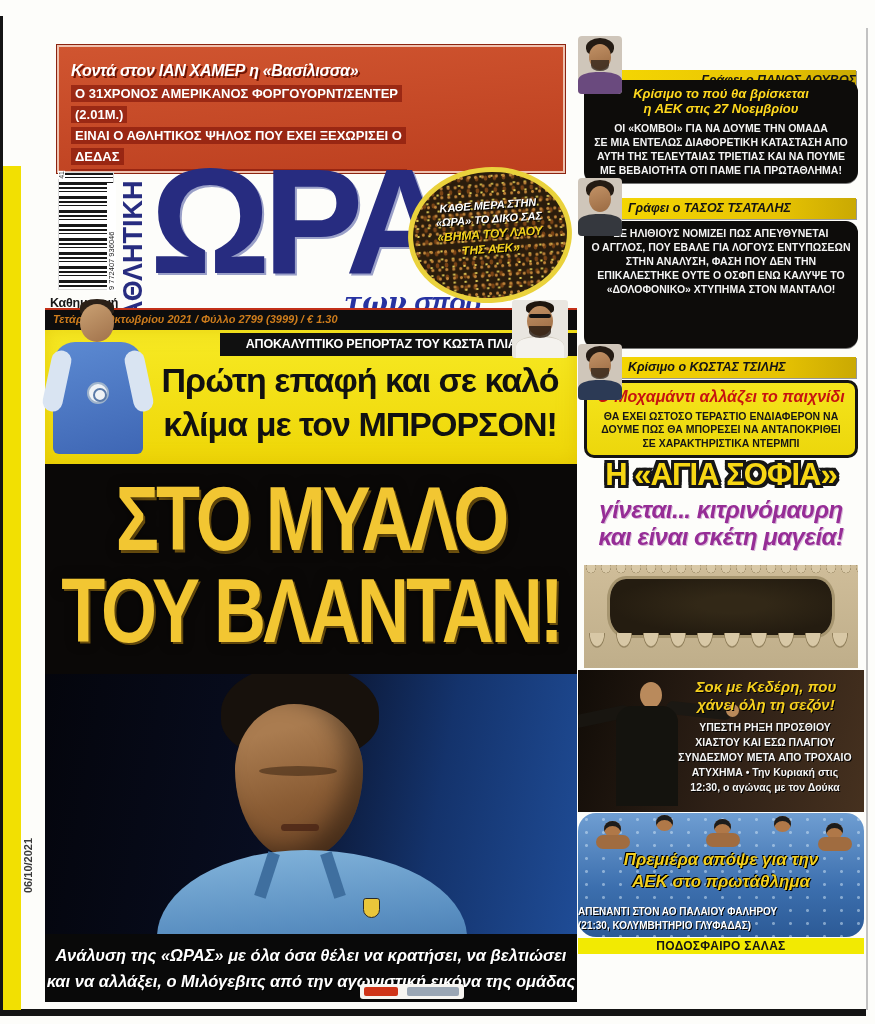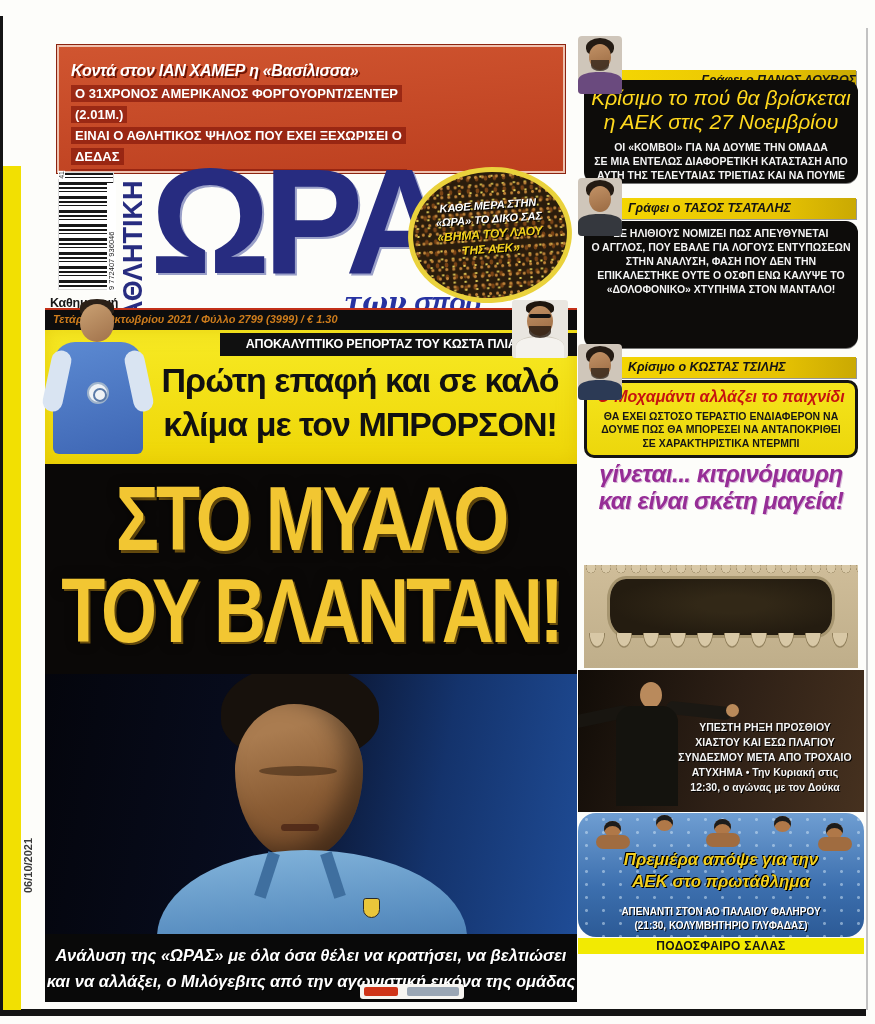--- a/index.html
+++ b/index.html
@@ -24,21 +24,21 @@
      background-image:radial-gradient(#3d5c2e 2px, transparent 2.6px), radial-gradient(#172513 2px, transparent 2.6px);
      background-size:13px 11px, 17px 14px; position:absolute; overflow:hidden; }
   .bball-head { position:absolute; left:62px; top:8px; width:26px; height:30px; border-radius:50%; background:linear-gradient(150deg,#c69468,#96653c); }
   .bball-hair { position:absolute; left:62px; top:4px; width:26px; height:14px; border-radius:50% 50% 0 0; background:#231a12; }
   .bball-jersey { position:absolute; left:42px; top:38px; width:66px; height:82px; border-radius:14px 14px 0 0; background:linear-gradient(#1f3d1a,#16290f); border-top:3px solid #2c5222; }
   .bball-number { position:absolute; left:0; top:28px; width:66px; text-align:center; font-size:17px; font-weight:900; color:#cdd76a; }
 
   
   .byline-bar { height:21px; background:linear-gradient(90deg,#f6d802,#e7c303 70%,#caa902); color:#141414; font-size:12.5px; font-weight:900; font-style:italic; line-height:21px; padding-left:34px; box-shadow:1px 1px 0 #00000066; overflow:hidden; }
   .col-box { background:#0d0c0a; border-radius:12px; box-shadow:0 1px 0 #00000088; text-align:center; overflow:hidden; }
-  .col-title { font-size:21px; font-weight:400; font-style:italic; color:#ffd91e; line-height:1.16; padding-top:6px; }
+  .col-title { font-size:13px; font-weight:700; font-style:italic; color:#ffd91e; line-height:1.16; padding-top:6px; }
   .col-body { font-size:10.5px; font-weight:bold; color:#f4f4f4; line-height:1.34; padding-top:5px; }
   .col-box-yellow { background:linear-gradient(#f5e41c,#ecd70c); border:3px solid #141414; border-radius:10px; text-align:center; }
   .col-title-red { font-size:16px; font-weight:900; font-style:italic; color:#c61410; line-height:1.1; padding-top:5px; }
   .col-body-dark { font-size:10.5px; font-weight:bold; color:#161616; line-height:1.3; padding-top:4px; }
   .headshot { width:44px; height:58px; border-radius:4px; overflow:hidden; background:#cfc6ba; z-index:5; }
   .hs-hair { position:absolute; left:8px; top:2px; width:28px; height:18px; border-radius:50% 50% 40% 40%; background:#241b13; }
   .hs-face { position:absolute; left:11px; top:8px; width:22px; height:26px; border-radius:50%; background:linear-gradient(160deg,#c29266,#9a6a42); }
   .hs-beard { position:absolute; left:13px; top:24px; width:18px; height:11px; border-radius:0 0 50% 50%; background:#2c2118; opacity:.75; }
   .hs-shirt { position:absolute; left:0; top:36px; width:44px; height:22px; border-radius:40% 40% 0 0; }
 
@@ -119,21 +119,21 @@
   .kd-arm-r { position:absolute; left:88px; top:34px; width:66px; height:13px; border-radius:7px; background:#1b1813; transform:rotate(6deg); }
   .kd-hand { position:absolute; left:148px; top:34px; width:13px; height:13px; border-radius:50%; background:#ba8a5a; }
   .kd-title { position:absolute; left:96px; top:8px; width:184px; text-align:center; font-size:15px; font-weight:900; font-style:italic; color:#f5cf1e; line-height:1.22; text-shadow:1px 1px 0 #000; }
   .kd-body { position:absolute; left:92px; top:50px; width:190px; text-align:center; font-size:10.5px; font-weight:bold; color:#f5f5f5; line-height:1.44; text-shadow:1px 1px 0 #000; }
 
   .waterpolo { left:578px; top:813px; width:286px; height:124px; background:linear-gradient(#6f9ed2,#3c6fae 60%,#2c5a96); overflow:hidden;border-radius:18px; }
   .waterpolo::before { content:""; position:absolute; inset:0; background-image:radial-gradient(#d2e6f6 1.4px, transparent 2px); background-size:17px 13px; opacity:.5; }
   .wp-head { position:absolute; width:17px; height:16px; border-radius:50%; background:#b07848; box-shadow:inset 0 5px 0 #1c1c1c; }
   .wp-sh { position:absolute; width:34px; height:14px; border-radius:8px; background:#a06c40; }
   .wp-title { position:absolute; left:0; top:36px; width:286px; text-align:center; font-size:17px; font-weight:900; font-style:italic; color:#f2cf1c; line-height:1.3; text-shadow:1px 1px 0 #000, -1px -1px 0 #000; }
-  .wp-sub { position:absolute; left:0; top:92px; width:286px; text-align:center; font-size:10px; font-weight:bold; color:#ffffff; line-height:1.4; text-shadow:1px 1px 0 #000; }
+  .wp-sub { position:absolute; left:0; top:92px; width:286px; font-size:10px; font-weight:bold; color:#ffffff; line-height:1.4; text-shadow:1px 1px 0 #000; }
 
   .futsal-bar { left:578px; top:938px; width:286px; height:16px; background:#f2ea02; text-align:center; font-size:12px; font-weight:900; color:#141414; line-height:16px; letter-spacing:0.3px; }
   .futsal-text { left:578px; top:958px; width:286px; text-align:center; font-size:16px; font-weight:900; font-style:italic; color:#141414; line-height:1.2; letter-spacing:-0.3px; }
 </style>
 </head>
 <body>
 
 <div class="page">
 
   <div class="abs edge-left"></div>
@@ -250,35 +250,38 @@
   </div>
   <div class="abs byline-bar" style="left:594px; top:357px; width:262px;">Κρίσιμο ο ΚΩΣΤΑΣ ΤΣΙΛΗΣ</div>
   <div class="abs col-box-yellow" style="left:584px; top:380px; width:274px; height:78px;">
     <div class="col-title-red">Ο Μοχαμάντι αλλάζει το παιχνίδι</div>
     <div class="col-body-dark prel">ΘΑ ΕΧΕΙ ΩΣΤΟΣΟ ΤΕΡΑΣΤΙΟ ΕΝΔΙΑΦΕΡΟΝ ΝΑ
 ΔΟΥΜΕ ΠΩΣ ΘΑ ΜΠΟΡΕΣΕΙ ΝΑ ΑΝΤΑΠΟΚΡΙΘΕΙ
 ΣΕ ΧΑΡΑΚΤΗΡΙΣΤΙΚΑ ΝΤΕΡΜΠΙ</div>
   </div>
 
   <div class="abs agia">
+    <div class="agia-line1">Η «ΑΓΙΑ ΣΟΦΙΑ»</div>
     <div class="agia-purple prel">γίνεται... κιτρινόμαυρη
 και είναι σκέτη μαγεία!</div>
   </div>
   <div class="abs stadium">
     <div class="stadium-top"></div>
     <div class="stadium-bowl"></div>
     <div class="stadium-ring"></div>
   </div>
 
   <div class="abs kederi">
     <div class="kd-arm-l"></div>
     <div class="kd-arm-r"></div>
     <div class="kd-hand"></div>
     <div class="kd-head"></div>
     <div class="kd-torso"></div>
+    <div class="kd-title prel">Σοκ με Κεδέρη, που
+χάνει όλη τη σεζόν!</div>
     <div class="kd-body prel">ΥΠΕΣΤΗ ΡΗΞΗ ΠΡΟΣΘΙΟΥ
 ΧΙΑΣΤΟΥ ΚΑΙ ΕΣΩ ΠΛΑΓΙΟΥ
 ΣΥΝΔΕΣΜΟΥ ΜΕΤΑ ΑΠΟ ΤΡΟΧΑΙΟ
 ΑΤΥΧΗΜΑ • Την Κυριακή στις
 12:30, ο αγώνας με τον Δούκα</div>
   </div>
 
   <div class="abs waterpolo">
     <div class="wp-head" style="left:26px; top:8px;"></div>
     <div class="wp-head" style="left:78px; top:2px;"></div>

